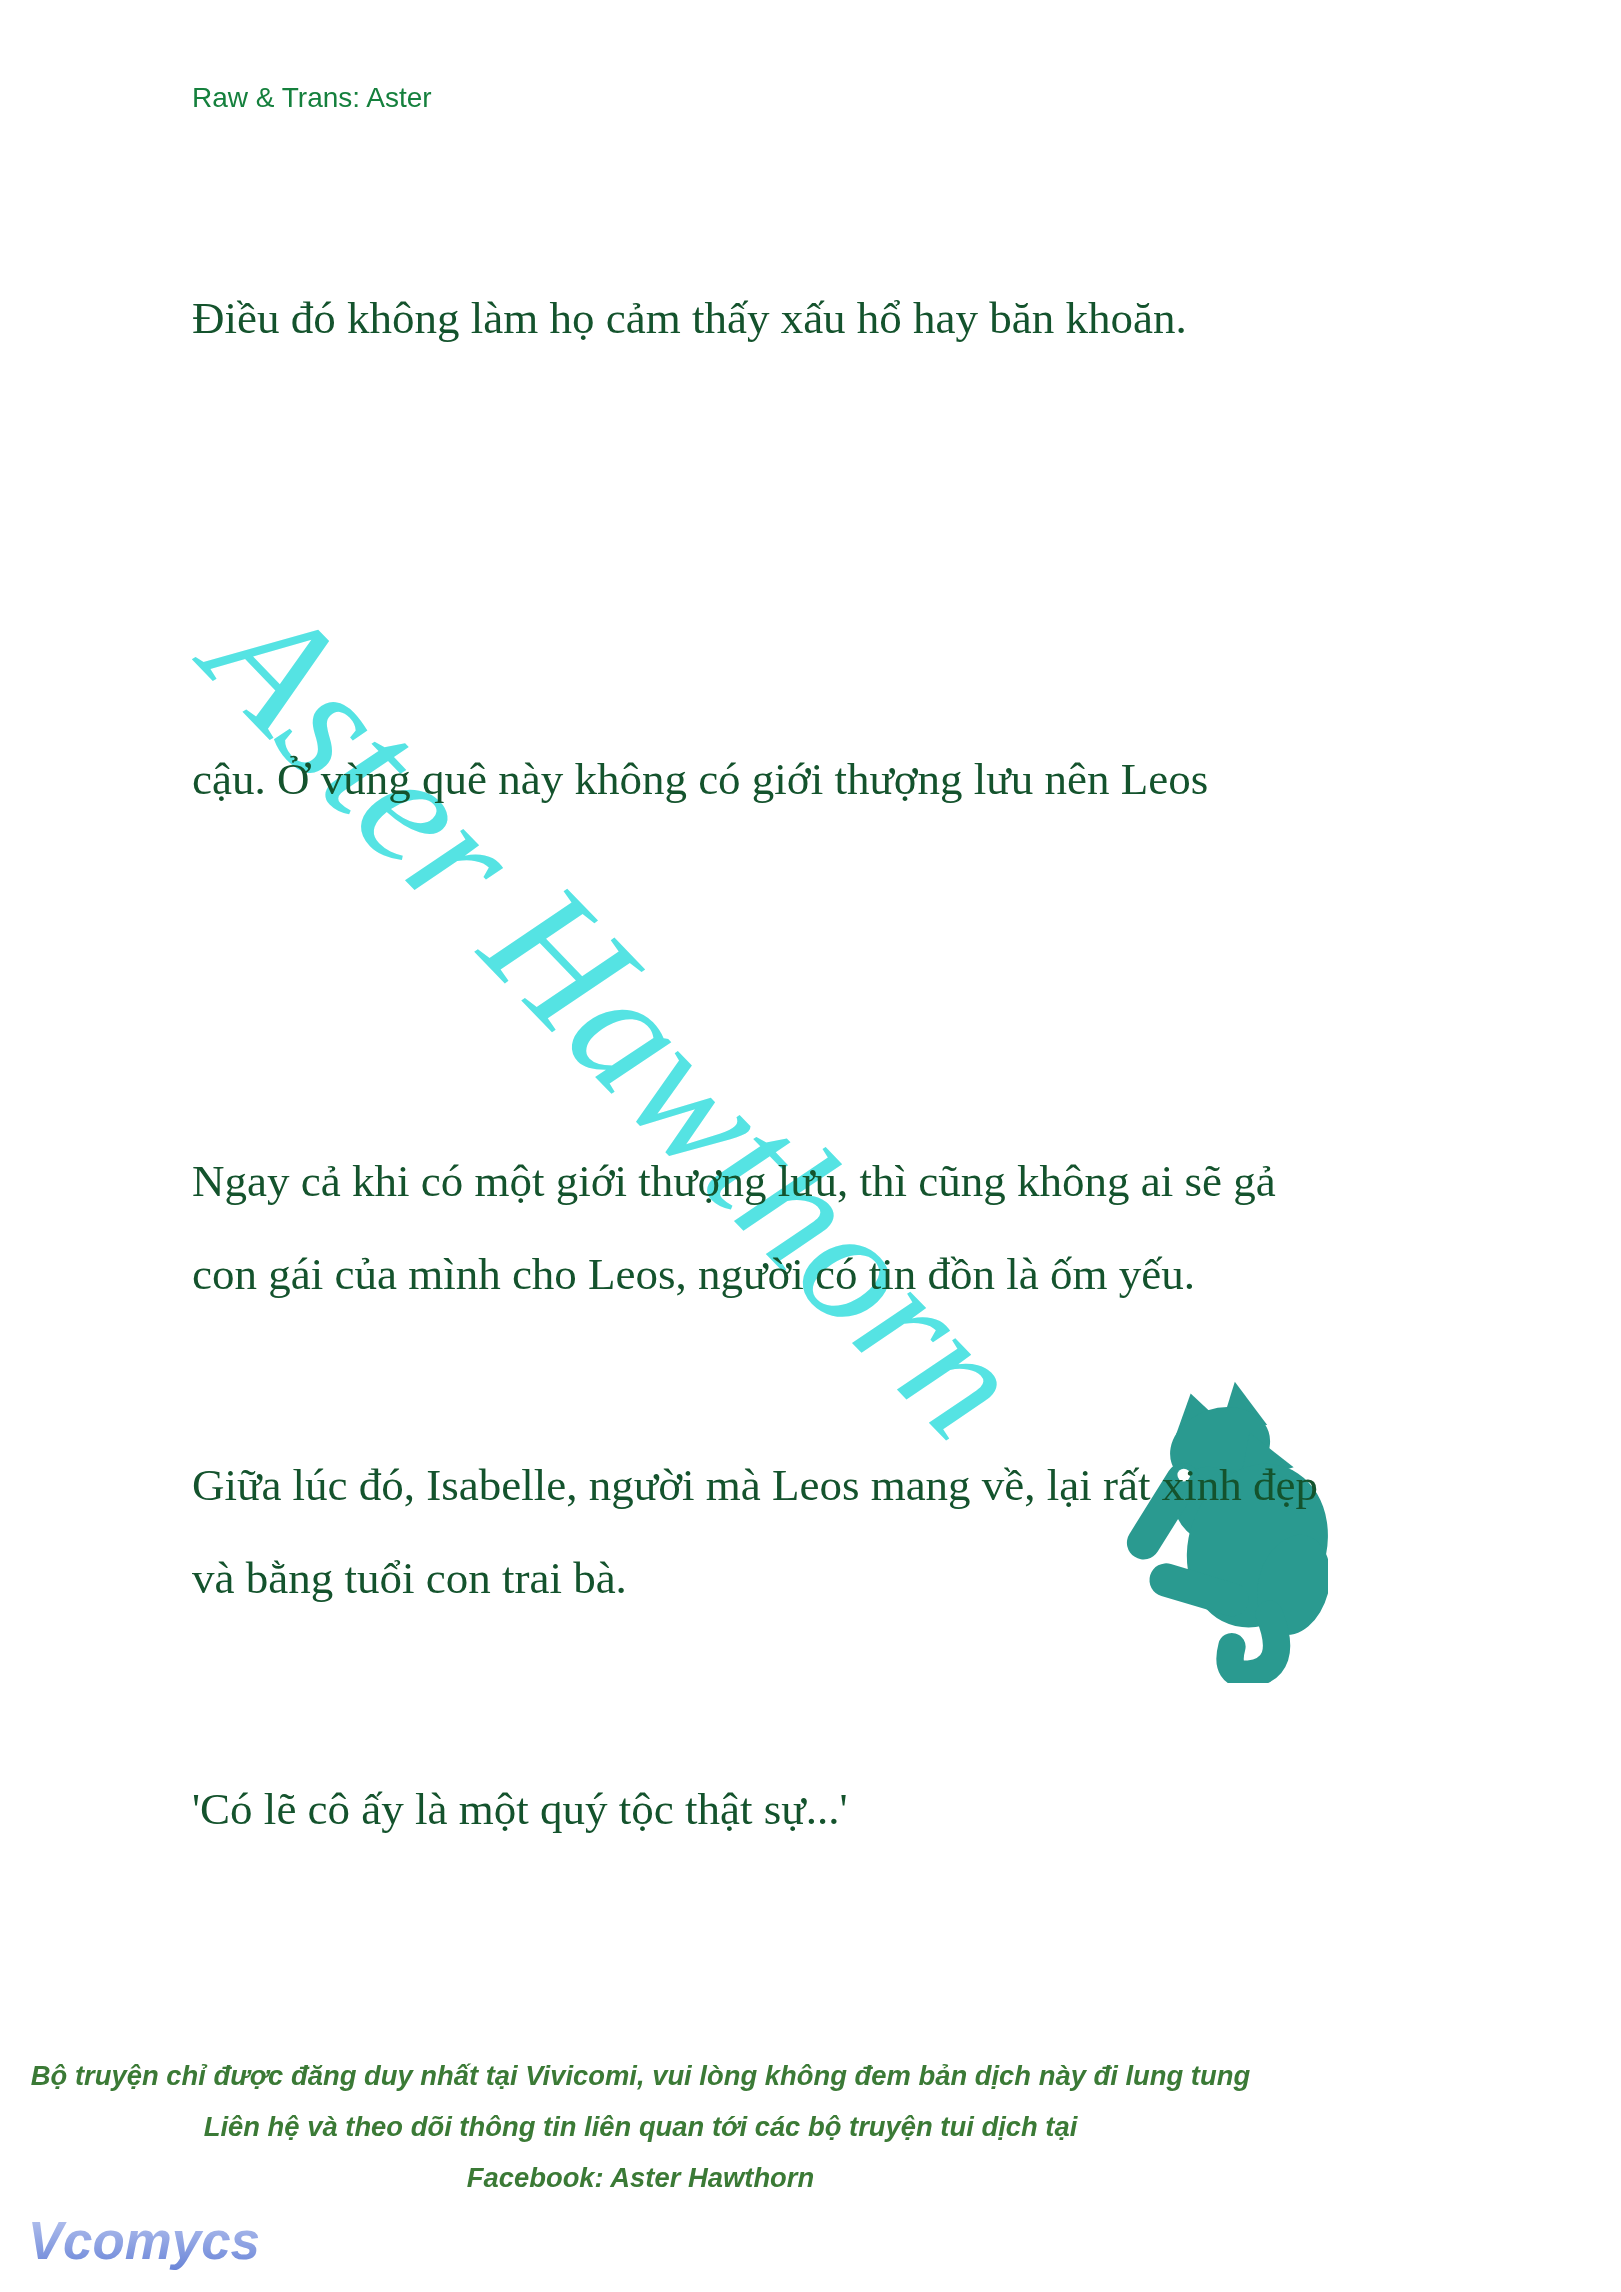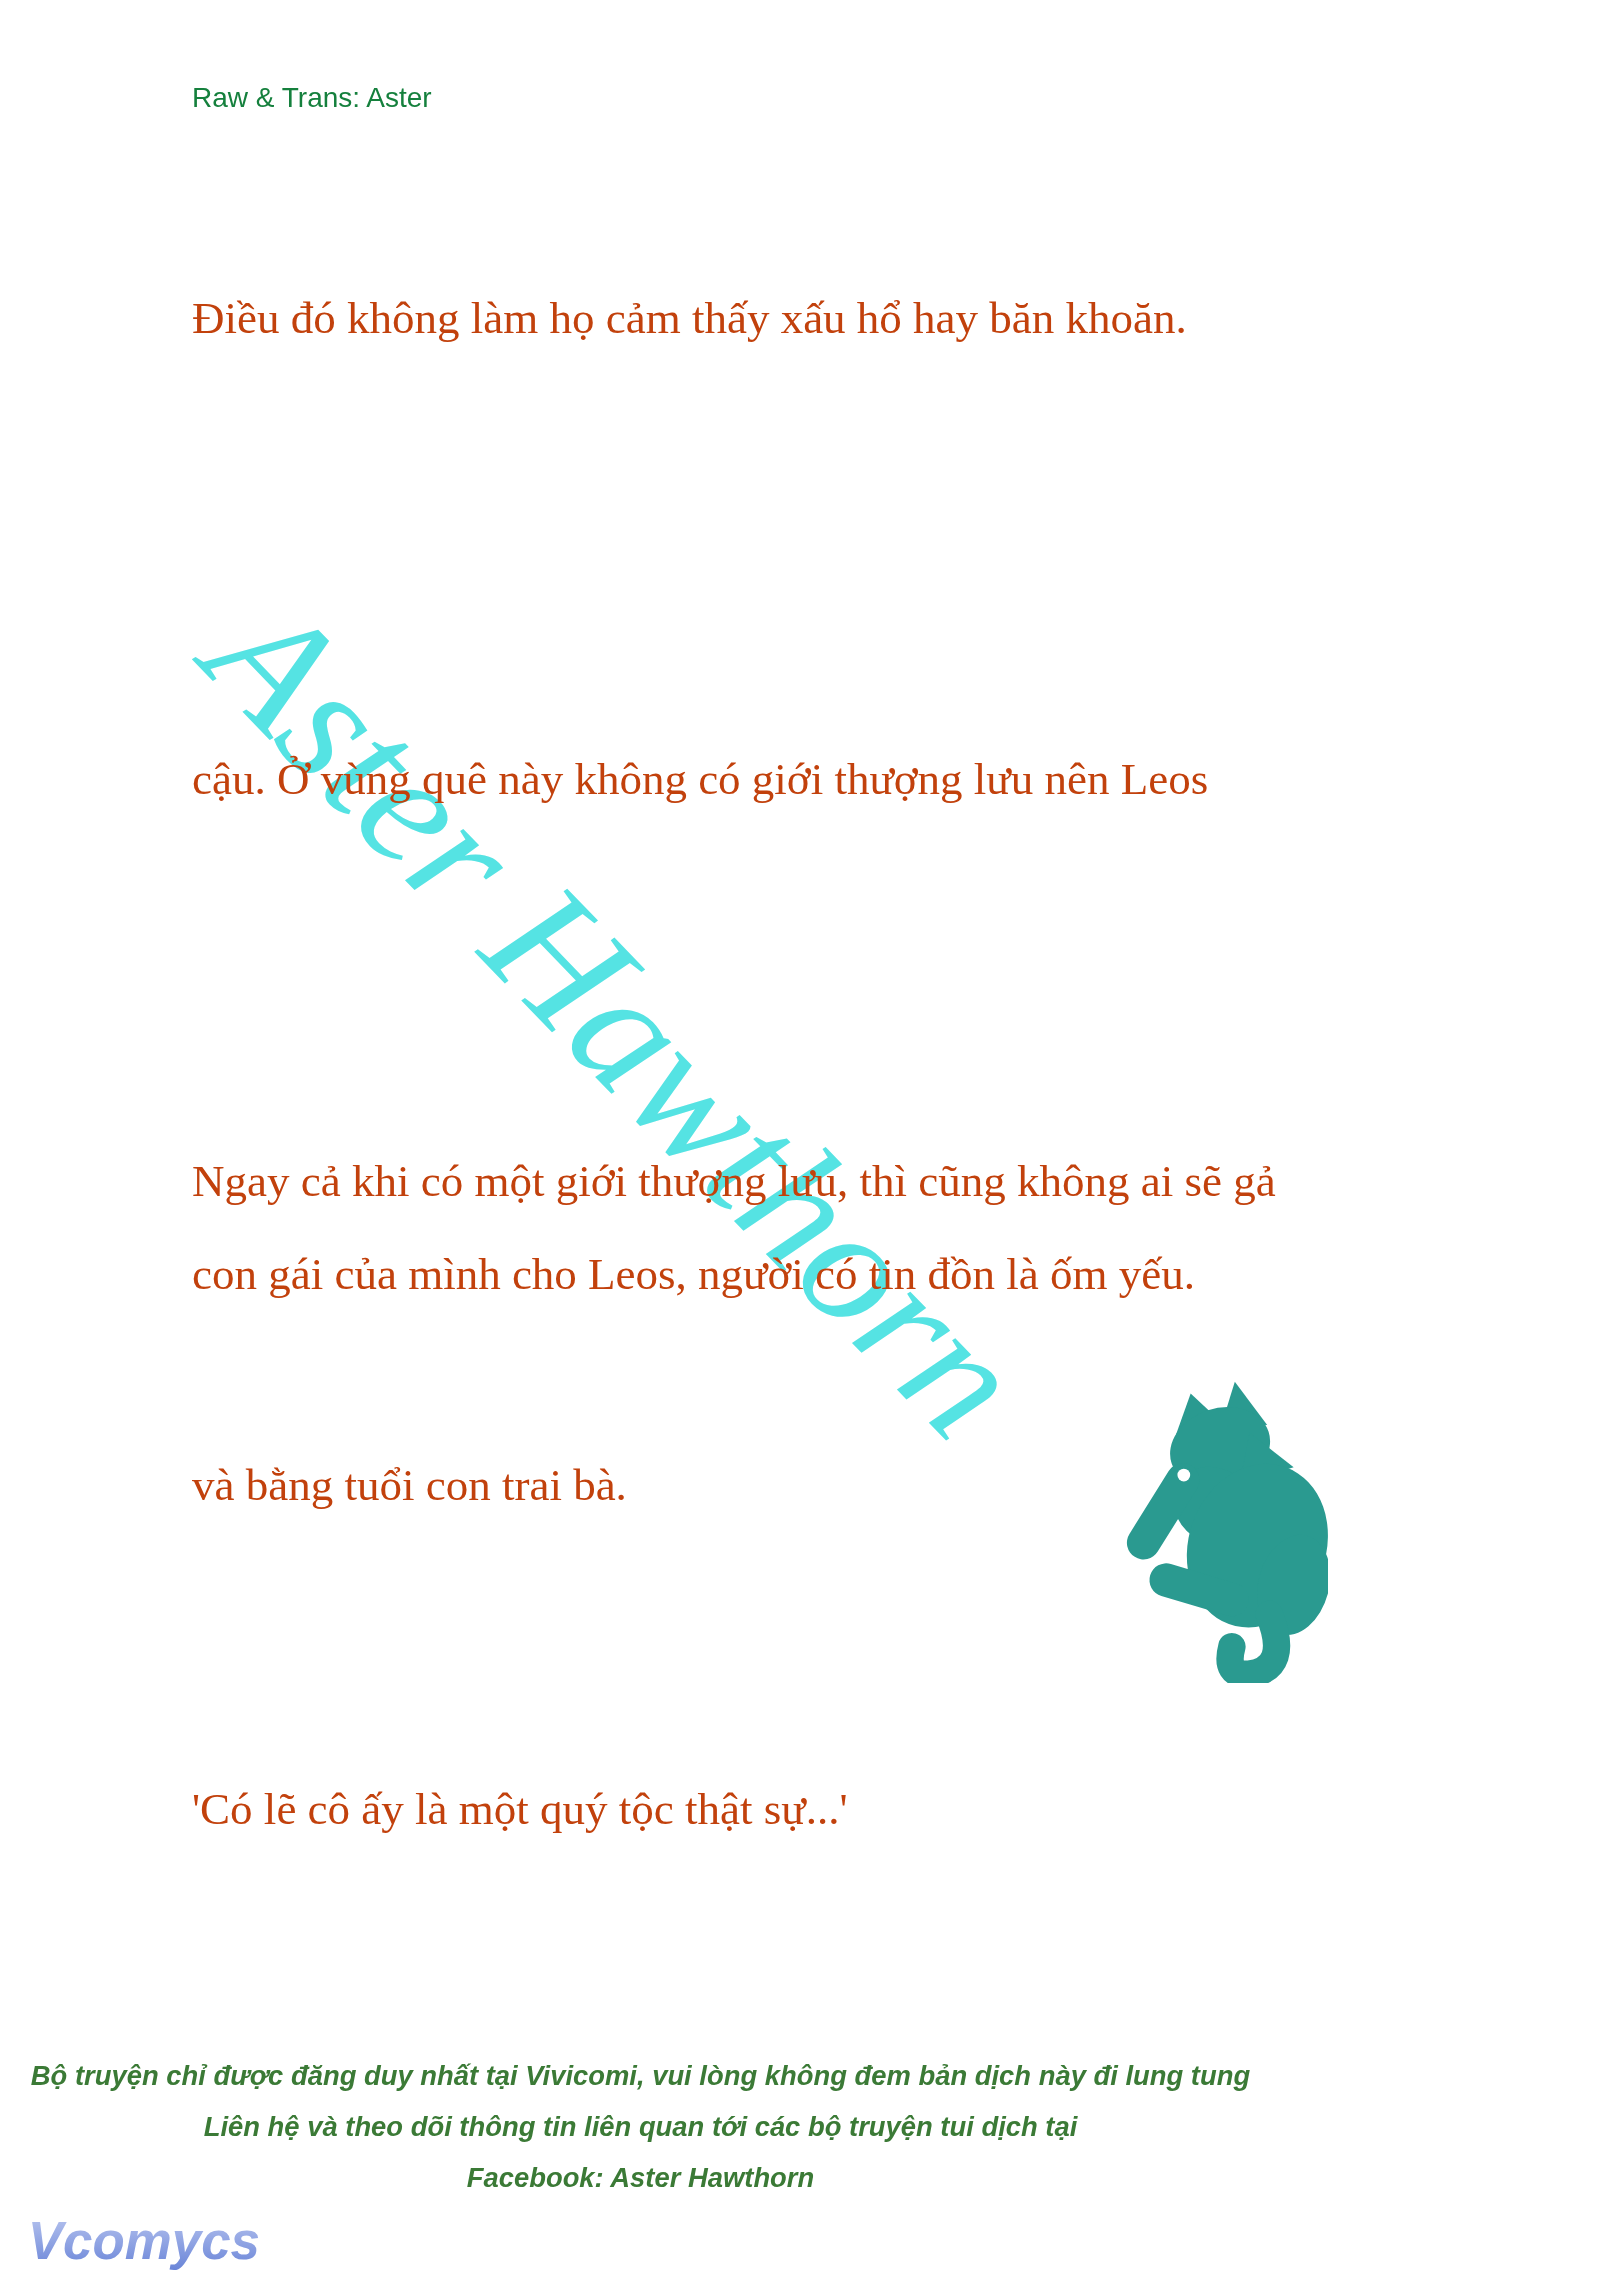--- a/index.html
+++ b/index.html
@@ -29,21 +29,21 @@
     z-index:1;
   }
   .cat-svg{
     position:absolute;left:1122px;top:1374px;
     width:206px;height:309px;
     z-index:1;
   }
   .para{
     position:absolute;left:192px;
     font-size:45px;line-height:93px;
-    color:#c2410c;
+    color:#14532d;
     z-index:2;
     white-space:nowrap;
   }
   .p1{top:272px;}
   .p2{top:502px;}
   .p3{top:733px;}
   .p4{top:1135px;}
   .p5{top:1439px;}
   .p6{top:1763px;}
   .footer{
@@ -92,20 +92,21 @@
   <div class="para p3">
     <div>cậu. Ở vùng quê này không có giới thượng lưu nên Leos</div>
   </div>
 
   <div class="para p4">
     <div>Ngay cả khi có một giới thượng lưu, thì cũng không ai sẽ gả</div>
     <div>con gái của mình cho Leos, người có tin đồn là ốm yếu.</div>
   </div>
 
   <div class="para p5">
+    <div>Giữa lúc đó, Isabelle, người mà Leos mang về, lại rất xinh đẹp</div>
     <div>và bằng tuổi con trai bà.</div>
   </div>
 
   <div class="para p6">
     <div>'Có lẽ cô ấy là một quý tộc thật sự...'</div>
   </div>
 
   <div class="footer">
     <div>Bộ truyện chỉ được đăng duy nhất tại Vivicomi, vui lòng không đem bản dịch này đi lung tung</div>
     <div>Liên hệ và theo dõi thông tin liên quan tới các bộ truyện tui dịch tại</div>

